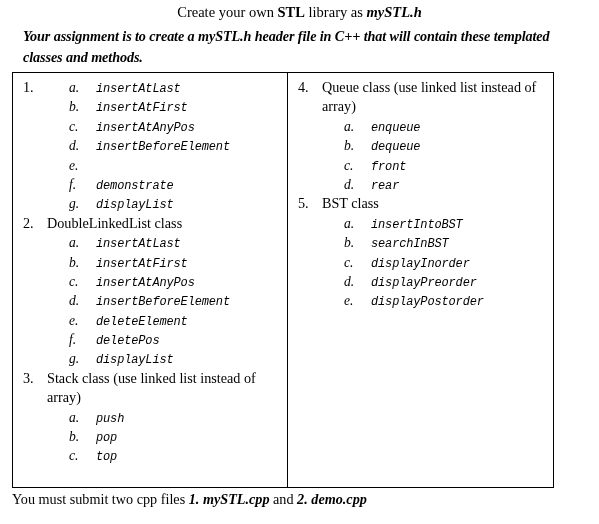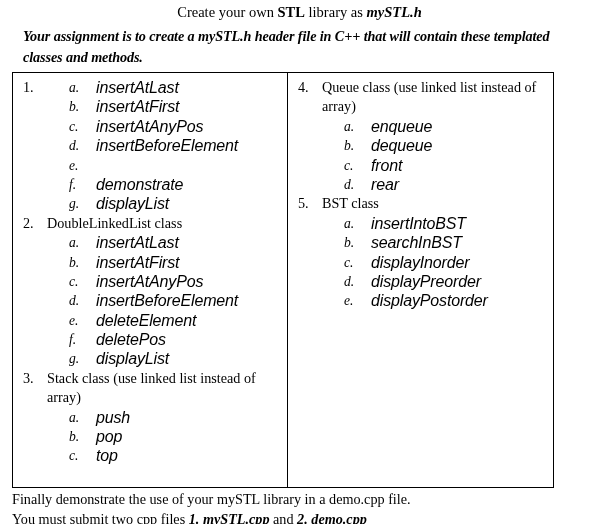--- a/index.html
+++ b/index.html
@@ -122,23 +122,23 @@
     position: absolute;
     left: 0;
     top: 0;
     width: 20px;
     font-family: "Liberation Serif", serif;
     font-style: italic;
     font-size: 13.6px;
     line-height: 19.4px;
   }
   .alpha-text {
-    font-family: Liberation Sans, sans-serif;
+    font-family: Liberation Mono, monospace;
     font-style: italic;
-    font-size: 16px;
+    font-size: 12px;
     line-height: 19.4px;
     letter-spacing: -0.15px;
   }
   
   .sub-wrap { padding-left: 22px; }
 
   
   .footer {
     position: absolute;
     left: 12px;
@@ -237,19 +237,18 @@
                 <li class="alpha-item"><span class="alpha-marker">e.</span><span class="alpha-text">displayPostorder</span></li>
               </ol>
             </div>
           </li>
         </ol>
     </div>
 
   </div>
 
   <div class="footer">
-    <div class="footer-line">Finally demonstrate the use of your mySTL library in a demo.cpp file.</div>
     <div class="footer-line">
       <span>You must submit two cpp files </span><span class="bi">1. mySTL.cpp</span><span> and </span><span class="bi">2. demo.cpp</span>
     </div>
   </div>
 
 </div>
 
 </body></html>

